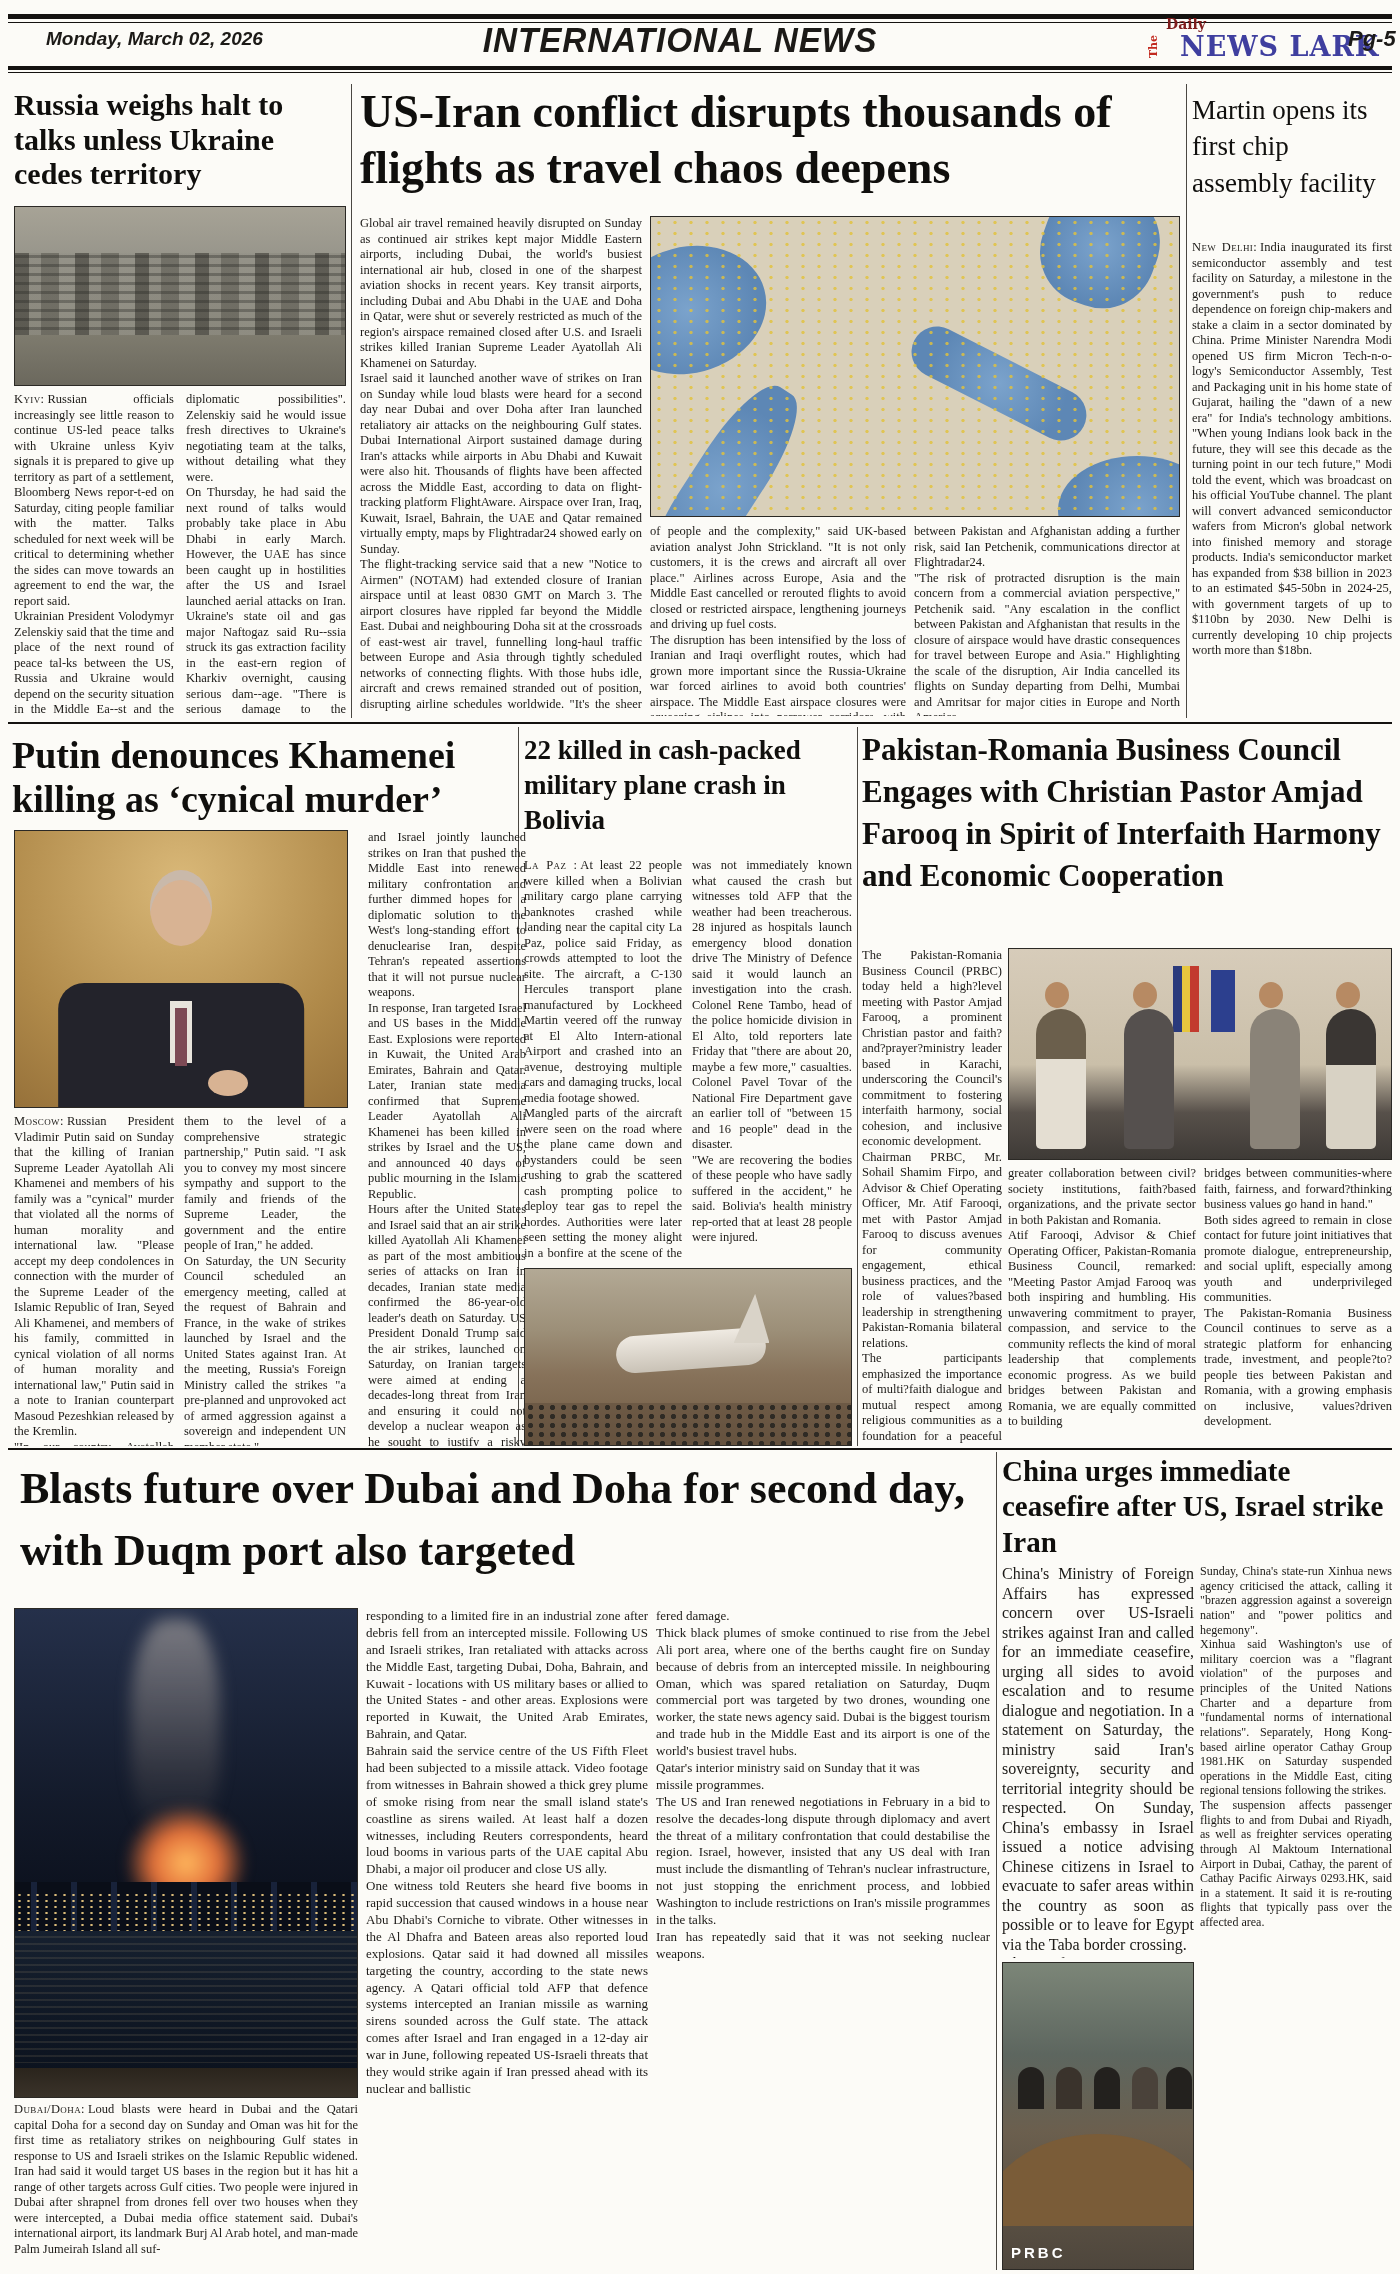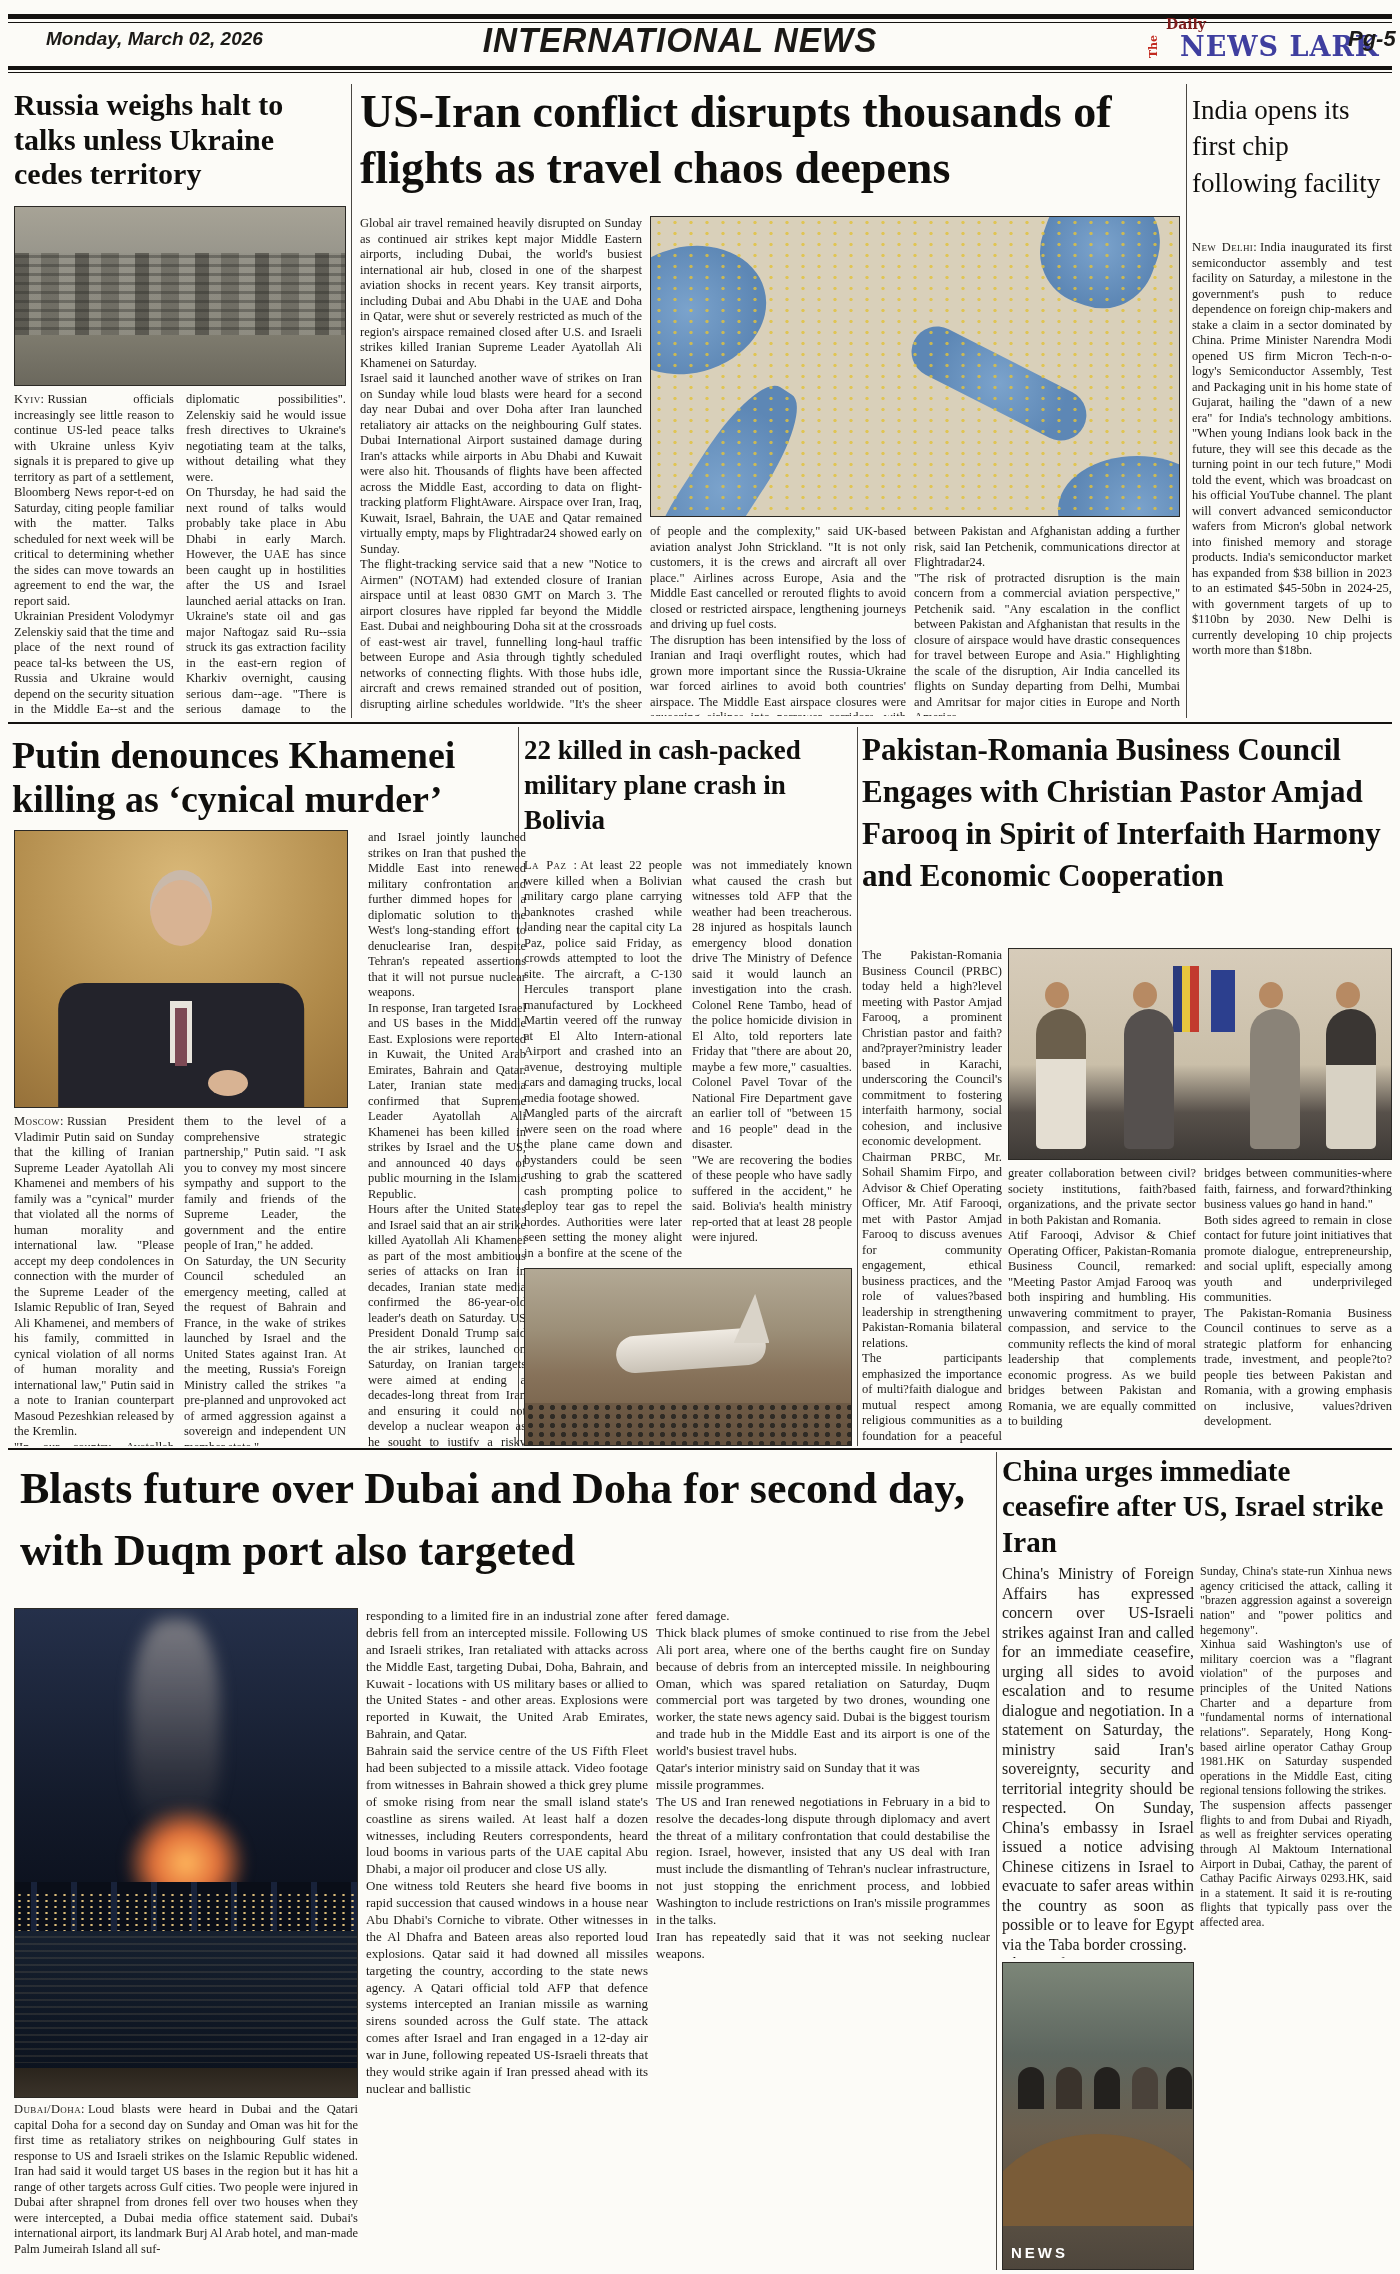--- a/index.html
+++ b/index.html
@@ -185,21 +185,21 @@
     <div class="sea" id="sea-caspian"></div>
     <div class="sea" id="sea-gulf"></div>
     <div class="sea" id="sea-arabian"></div>
     <div id="map-planes"></div>
   </div>
   <div class="bt pf" id="ui-c2">of people and the complexity," said UK-based aviation analyst John Strickland.  "It is not only customers, it is the crews and aircraft all over place."  Airlines across Europe, Asia and the Middle East cancelled or rerouted flights to avoid closed or restricted airspace, lengthening journeys and driving up fuel costs.
 The disruption has been intensified by the loss of Iranian and Iraqi overflight routes, which had grown more important since the Russia-Ukraine war forced airlines to avoid both countries' airspace.  The Middle East airspace closures were squeezing airlines into narrower corridors, with fighting</div>
   <div class="bt pf" id="ui-c3">between Pakistan and Afghanistan adding a further risk, said Ian Petchenik, communications director at Flightradar24.
 "The risk of protracted disruption is the main concern from a commercial aviation perspective," Petchenik said.  "Any escalation in the conflict between Pakistan and Afghanistan that results in the closure of airspace would have drastic consequences for travel between Europe and Asia."  Highlighting the scale of the disruption, Air India cancelled its flights on Sunday departing from Delhi, Mumbai and Amritsar for major cities in Europe and North America.</div>
 
-  <div class="hl" id="in-hl">India opens its first chip following facility</div>
+  <div class="hl" id="in-hl">Martin opens its first chip assembly facility</div>
   <div class="bt" id="in-body">
     <span class="dl">New Delhi:</span><span class="pf">India inaugurated its first semiconductor assembly and test facility on Saturday, a milestone in the government's push to reduce dependence on foreign chip-makers and stake a claim in a sector dominated by China.  Prime Minister Narendra Modi opened US firm Micron Tech-n-o-logy's Semiconductor Assembly, Test and Packaging unit in his home state of Gujarat, hailing the "dawn of a new era" for India's technology ambitions.  "When young Indians look back in the future, they will see this decade as the turning point in our tech future," Modi told the event, which was broadcast on his official YouTube channel.  The plant will convert advanced semiconductor wafers from Micron's global network into finished memory and storage products.  India's semiconductor market has expanded from $38 billion in 2023 to an estimated $45-50bn in 2024-25, with government targets of up to $110bn by 2030.  New Delhi is currently developing 10 chip projects worth more than $18bn.</span>
   </div>
 
   <div class="hl" id="pu-hl">Putin denounces Khamenei killing as ‘cynical murder’</div>
   <div class="photo" id="pu-img">
     <div class="p-head"></div>
     <div class="p-body"></div>
     <div class="p-shirt"></div>
     <div class="p-tie"></div>
@@ -277,19 +277,19 @@
   <div class="bt pf" id="cn-c1">China's Ministry of Foreign Affairs has expressed concern over US-Israeli strikes against Iran and called for an immediate ceasefire, urging all sides to avoid escalation and to resume dialogue and negotiation.  In a statement on Saturday, the ministry said Iran's sovereignty, security and territorial integrity should be respected.  On Sunday, China's embassy in Israel issued a notice advising Chinese citizens in Israel to evacuate to safer areas within the country as soon as possible or to leave for Egypt via the Taba border crossing.
 China's foreign ministry on Sunday also urged Chinese citizens in Iran to leave "as soon as possible", listing four land routes to Azerbaijan, Armenia, Turkey and Iraq.  The United States and Israel launched an attack on Iran on Saturday, targeting its military capability.
 Iran's Supreme Leader Ali Khamenei was killed in the operation, state media reported.  In a commentary on</div>
   <div class="photo" id="cn-img">
     <div class="c-fig" id="cf1"></div>
     <div class="c-fig" id="cf2"></div>
     <div class="c-fig" id="cf3"></div>
     <div class="c-fig" id="cf4"></div>
     <div class="c-fig" id="cf5"></div>
     <div class="c-desk"></div>
-    <div id="cn-label">NEWS</div>
+    <div id="cn-label">PRBC</div>
   </div>
   <div class="bt pf" id="cn-c2">Sunday, China's state-run Xinhua news agency criticised the attack, calling it "brazen aggression against a sovereign nation" and "power politics and hegemony".
 Xinhua said Washington's use of military coercion was a "flagrant violation" of the purposes and principles of the United Nations Charter and a departure from "fundamental norms of international relations".  Separately, Hong Kong-based airline operator Cathay Group 1981.HK on Saturday suspended operations in the Middle East, citing regional tensions following the strikes.
 The suspension affects passenger flights to and from Dubai and Riyadh, as well as freighter services operating through Al Maktoum International Airport in Dubai, Cathay, the parent of Cathay Pacific Airways 0293.HK, said in a statement.  It said it is re-routing flights that typically pass over the affected area.</div>
 
 </div>
 
 </body></html>

